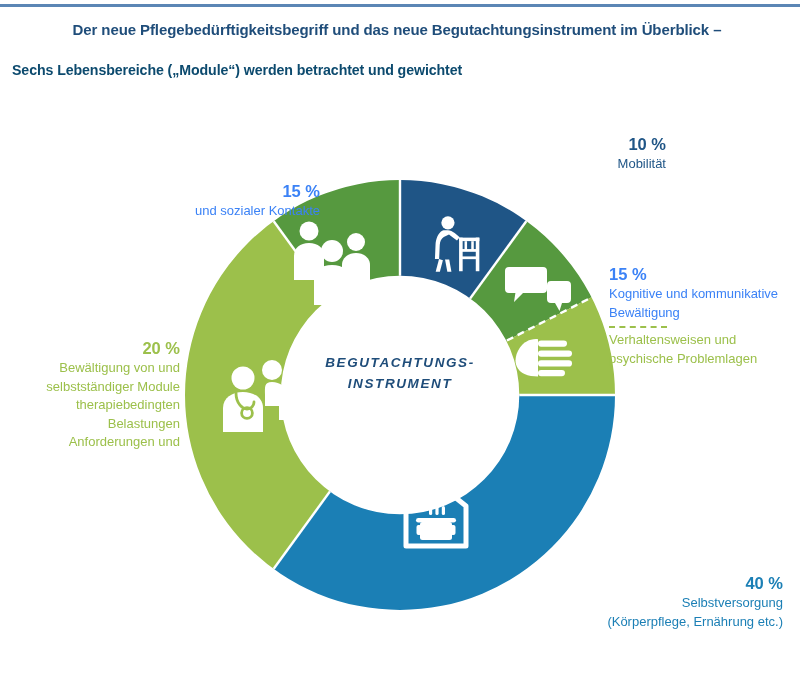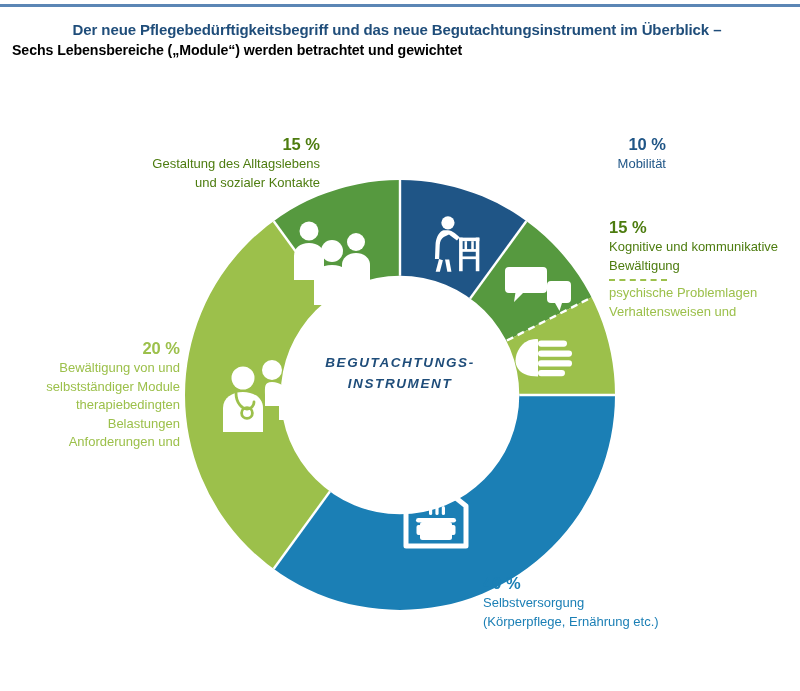--- a/index.html
+++ b/index.html
@@ -35,24 +35,25 @@
     font-weight: bold;
     color: #1f4d7a;
     line-height: 20px;
     letter-spacing: -0.1px;
     white-space: nowrap;
     text-align: center;
   }
   .title-line2 {
     font-size: 14.2px;
     font-weight: bold;
-    color: #000000;
+    color: #0c4a6e;
     line-height: 20px;
     letter-spacing: -0.1px;
     white-space: nowrap;
+    margin-top: 20px;
   }
 
   #chart-area {
     position: absolute;
     left: 0;
     top: 0;
     width: 800px;
     height: 691px;
   }
 
@@ -91,21 +92,21 @@
     font-size: 13px;
     line-height: 18.5px;
   }
   .dashed-sep {
     border-top: 2px dashed currentColor;
     width: 58px;
     height: 0;
     margin: 4px 0 3px 0;
   }
 
-  .c-green  { color: #4d7c0f; }
+  .c-green  { color: #3b82f6; margin-top: 47px; }
   .c-lgreen { color: #9cc04b; }
   .c-dblue  { color: #1f5586; }
   .c-mblue  { color: #1b7fb5; }
 
   #callout-alltag {
     left: 60px;
     top: 133px;
     width: 260px;
     text-align: right;
   }
@@ -124,21 +125,21 @@
   #callout-bewaeltigung {
     left: 0;
     top: 337px;
     width: 180px;
     text-align: right;
   }
   #callout-selbstversorgung {
     left: 483px;
     top: 572px;
     width: 300px;
-    text-align: left;
+    text-align: right;
   }
 </style>
 </head>
 <body>
 
 <div id="top-rule"></div>
 
 <div id="title-block">
   <div class="title-line1">Der neue Pflegebedürftigkeitsbegriff und das neue Begutachtungsinstrument im Überblick –</div>
   <div class="title-line2">Sechs Lebensbereiche („Module“) werden betrachtet und gewichtet</div>
@@ -249,39 +250,38 @@
     </g>
   </svg>
 
   <div id="center-label">
     <div>BEGUTACHTUNGS-</div>
     <div>INSTRUMENT</div>
   </div>
 
   <div class="callout c-green" id="callout-alltag">
     <div class="pct">15 %</div>
-    <div class="desc">Gestaltung des Alltagslebens</div>
     <div class="desc">und sozialer Kontakte</div>
   </div>
 
   <div class="callout c-dblue" id="callout-mobilitaet">
     <div class="pct">10 %</div>
     <div class="desc">Mobilität</div>
   </div>
 
   <div class="callout" id="callout-kognitiv">
     <div class="c-green">
       <div class="pct">15 %</div>
       <div class="desc">Kognitive und kommunikative</div>
       <div class="desc">Bewältigung</div>
     </div>
     <div class="c-lgreen">
       <div class="dashed-sep"></div>
+      <div class="desc">Verhaltensweisen und</div>
       <div class="desc">psychische Problemlagen</div>
-      <div class="desc">Verhaltensweisen und</div>
     </div>
   </div>
 
   <div class="callout c-lgreen" id="callout-bewaeltigung">
     <div class="pct">20 %</div>
     <div class="desc">Bewältigung von und</div>
     <div class="desc">selbstständiger Module</div>
     <div class="desc">therapiebedingten</div>
     <div class="desc">Belastungen</div>
     <div class="desc">Anforderungen und</div>

